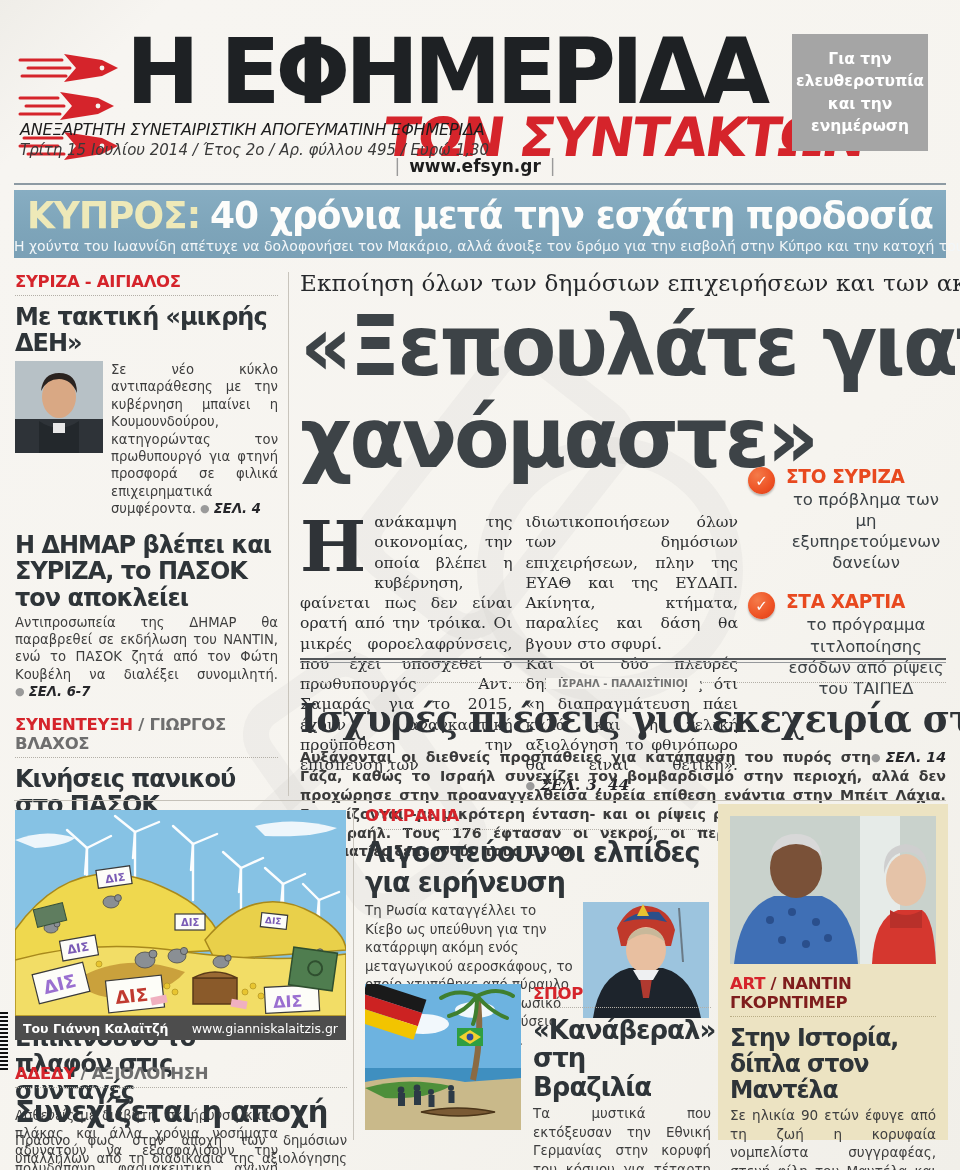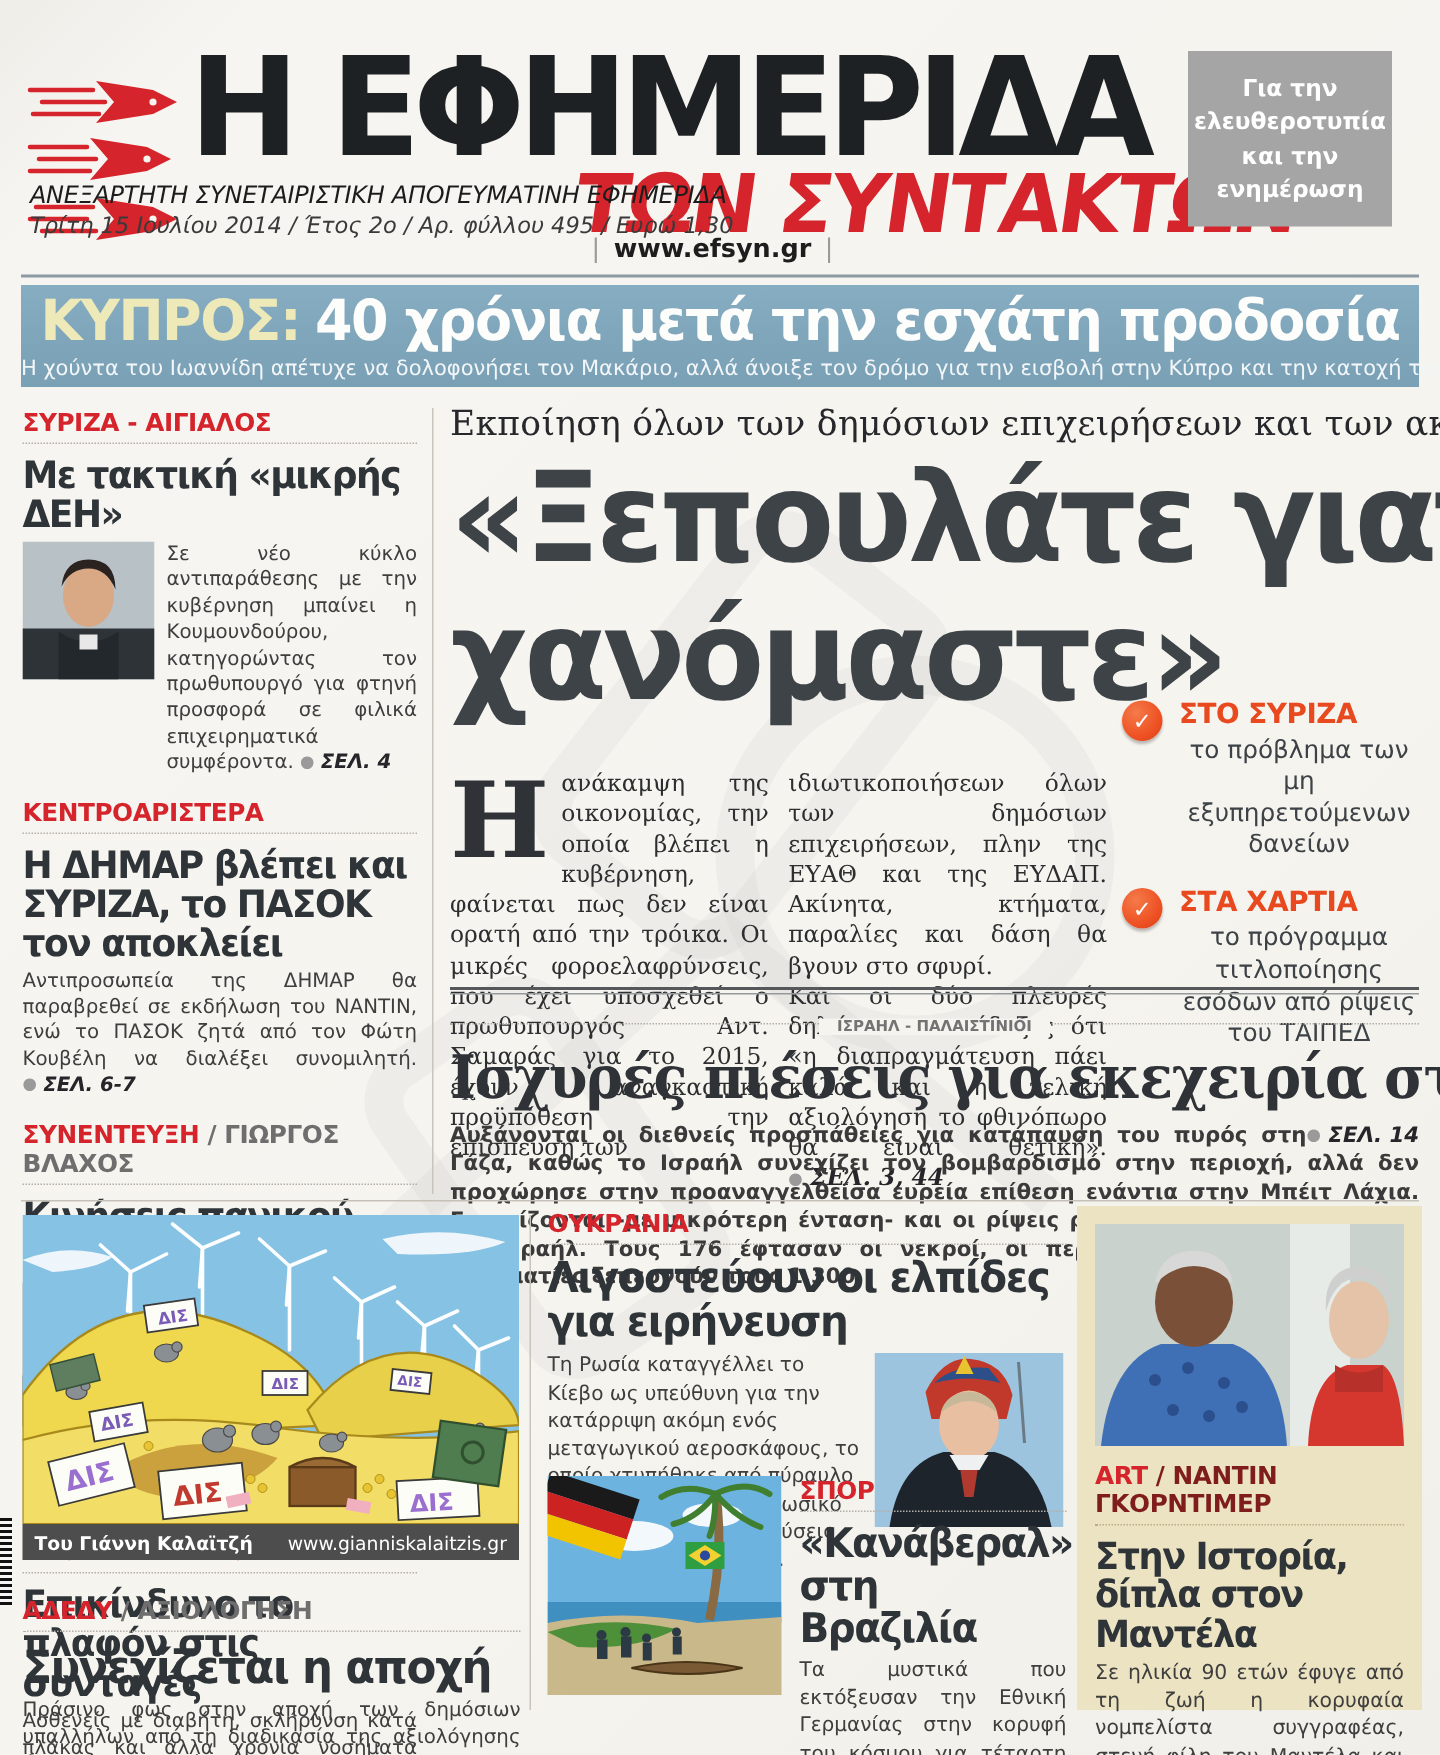--- a/index.html
+++ b/index.html
@@ -186,21 +186,20 @@
           <rect x="38" y="62" width="12" height="10" fill="#e8e8e8"></rect>
         </svg>
         <div class="body-txt">
           <span>Σε νέο κύκλο αντιπαράθεσης με την κυβέρνηση μπαίνει η Κουμουνδούρου, κατηγορώντας τον πρωθυπουργό για φτηνή προσφορά σε φιλικά επιχειρηματικά συμφέροντα.</span>
           <span class="pref"><span class="dot">●</span> <b>ΣΕΛ. 4</b></span>
         </div>
       </div>
     </div>
 
     <div class="art">
-      <div class="kicker">ΚΕΝΤΡΟΑΡΙΣΤΕΡΑ</div>
       <div class="hl">Η ΔΗΜΑΡ βλέπει και ΣΥΡΙΖΑ, το ΠΑΣΟΚ τον αποκλείει</div>
       <div class="body-txt">
         <span>Αντιπροσωπεία της ΔΗΜΑΡ θα παραβρεθεί σε εκδήλωση του ΝΑΝΤΙΝ, ενώ το ΠΑΣΟΚ ζητά από τον Φώτη Κουβέλη να διαλέξει συνομιλητή.</span>
         <span class="pref"><span class="dot">●</span> <b>ΣΕΛ. 6-7</b></span>
       </div>
     </div>
 
     <div class="art">
       <div class="kicker">
         <span>ΣΥΝΕΝΤΕΥΞΗ</span> <span class="suffix">/ ΓΙΩΡΓΟΣ ΒΛΑΧΟΣ</span>

